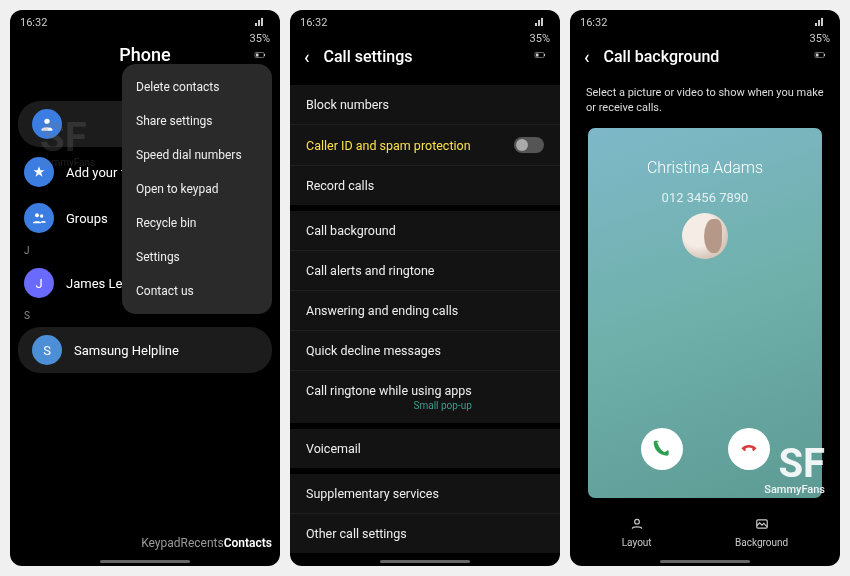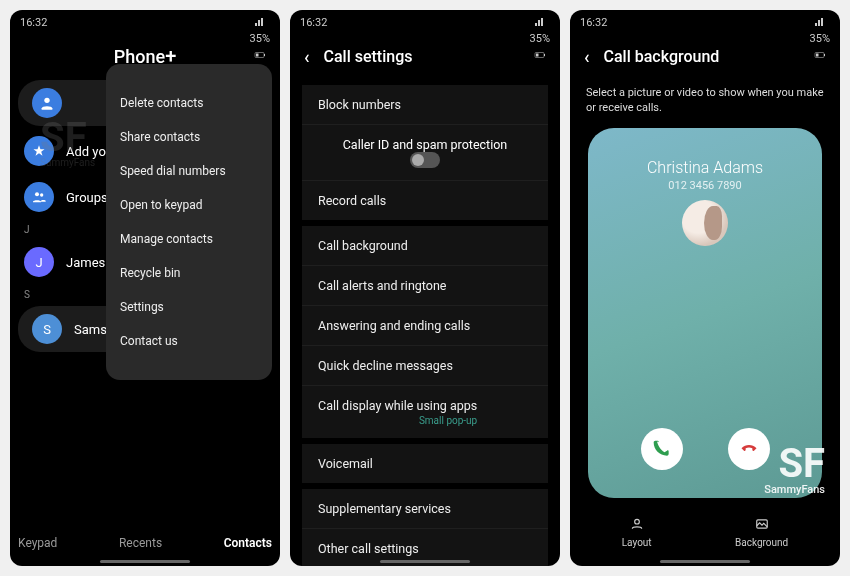--- a/index.html
+++ b/index.html
@@ -37,20 +37,21 @@
     .content { flex: 1; overflow: hidden; position: relative; }
 
     
     .header1 {
       display: flex;
       justify-content: center;
       align-items: center;
       padding: 10px 16px;
       font-size: 18px;
       font-weight: 500;
+      flex-direction: column;
     }
     .plus-icon { font-size: 20px; color: #fff; }
     .watermark-sf {
       position: absolute;
       top: 80px;
       left: 30px;
       font-size: 40px;
       font-weight: 700;
       color: rgba(120,120,120,0.25);
       pointer-events: none;
@@ -99,78 +100,78 @@
     }
     .av-blue { background: #3b7de0; }
     .av-purple { background: #6a6aff; }
     .av-blue2 { background: #4d8fd6; }
 
     .bottom-tabs {
       position: absolute;
       bottom: 8px;
       left: 0; right: 0;
       display: flex;
-      justify-content: space-between;
+      justify-content: flex-end;
       padding: 8px;
       font-size: 12px;
       color: #999;
     }
     .bottom-tabs .active { color: #fff; font-weight: 600; }
     .nav-handle {
       position: absolute;
       bottom: 3px;
       left: 50%;
       transform: translateX(-50%);
       width: 90px;
       height: 3px;
       background: #666;
       border-radius: 2px;
     }
 
     .popup-menu {
       position: absolute;
       top: 30px;
       right: 8px;
-      width: 166px;
+      width: 150px;
       background: #2a2a2a;
       border-radius: 14px;
-      padding: 22px 0;
+      padding: 6px 0;
       z-index: 10;
     }
     .popup-item {
       padding: 10px 14px;
       font-size: 12px;
       color: #eee;
     }
 
     
     .header2 {
       display: flex;
       align-items: center;
       gap: 14px;
       padding: 12px 14px;
       font-size: 16px;
       font-weight: 500;
     }
     .back-arrow { font-size: 18px; }
     .settings-section {
       background: #131313;
-      margin: 6px 12px;
+      margin: 6px 0;
     }
     .settings-row {
       padding: 12px 16px;
       font-size: 12.5px;
       color: #eee;
       border-bottom: 1px solid #1f1f1f;
       display: flex;
       justify-content: space-between;
       align-items: center;
     }
     .settings-row:last-child { border-bottom: none; }
-    .settings-row.disabled { color: #ffffff; flex-direction: column; }
+    .settings-row.disabled { color: #fde047; }
     .settings-sub { font-size: 10px; color: #3a9d8c; margin-top: 2px; display:block;text-align:right; }
     .toggle {
       width: 30px; height: 16px;
       background: #555;
       border-radius: 8px;
       position: relative;
     }
     .toggle::after {
       content: '';
       position: absolute;
@@ -182,30 +183,30 @@
 
     
     .desc-text {
       padding: 6px 16px 12px;
       font-size: 11px;
       color: #ddd;
       line-height: 1.4;
     }
     .call-preview {
       margin: 0 18px;
-      border-radius: 26px;
+      border-radius: 7px;
       background: linear-gradient(160deg, #7eb8c9 0%, #6fb0aa 50%, #5d9a94 100%);
       height: 370px;
       position: relative;
       padding: 30px 0;
       text-align: center;
       color: #fff;
     }
     .caller-name { font-size: 16px; font-weight: 300; }
-    .caller-num { font-size: 11px; opacity: 0.8; margin-top: 2px; }
+    .caller-num { font-size: 13px; opacity: 0.8; margin-top: 13px; }
     .caller-photo {
       width: 46px; height: 46px;
       border-radius: 50%;
       background: radial-gradient(circle at 35% 35%, #f5ece5 40%, #d9c7bb 70%);
       margin: 8px auto;
       position: relative;
       overflow: hidden;
     }
     .caller-photo::after {
       content:'';
@@ -311,24 +312,23 @@
       <span>James Lee Tay...</span>
     </div>
     <div class="section-letter">S</div>
     <div class="contact-row highlight">
       <div class="avatar av-blue2">S</div>
       <span>Samsung Helpline</span>
     </div>
 
     <div class="popup-menu">
       <div class="popup-item">Delete contacts</div>
-      <div class="popup-item">Share contacts</div>
+      <div class="popup-item">Share settings</div>
       <div class="popup-item">Speed dial numbers</div>
       <div class="popup-item">Open to keypad</div>
-      <div class="popup-item">Manage contacts</div>
       <div class="popup-item">Recycle bin</div>
       <div class="popup-item">Settings</div>
       <div class="popup-item">Contact us</div>
     </div>
 
     <div class="bottom-tabs">
       <span>Keypad</span>
       <span>Recents</span>
       <span class="active">Contacts</span>
     </div>
@@ -384,21 +384,21 @@
           <span>Call alerts and ringtone</span>
         </div>
       <div class="settings-row">
           <span>Answering and ending calls</span>
         </div>
       <div class="settings-row">
           <span>Quick decline messages</span>
         </div>
       <div class="settings-row">
         <div>
-          <span>Call display while using apps</span>
+          <span>Call ringtone while using apps</span>
           <span class="settings-sub">Small pop-up</span>
         </div>
       </div>
     </div>
 
     <div class="settings-section">
       <div class="settings-row">
           <span>Voicemail</span>
         </div>
     </div>

